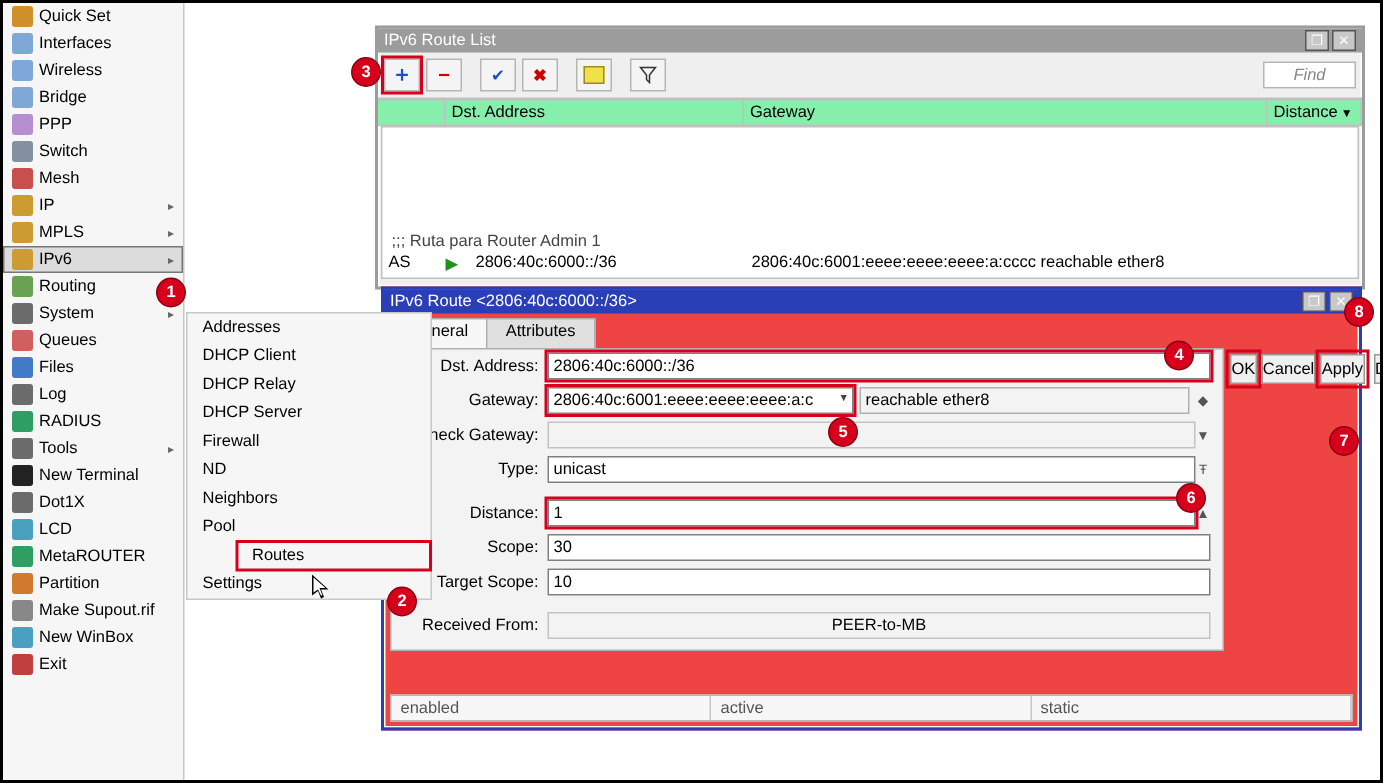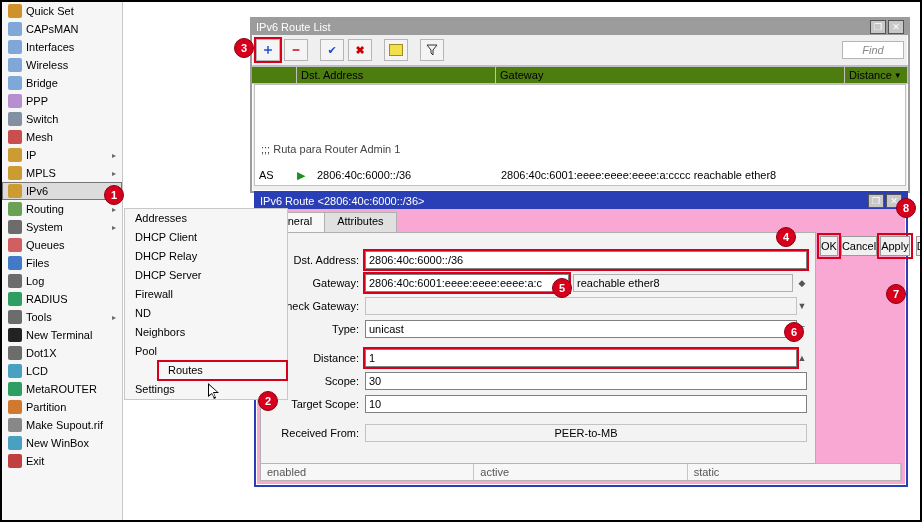--- a/index.html
+++ b/index.html
@@ -18,34 +18,34 @@
   
   .win{position:absolute;border:2px solid #9c9c9c;background:#efefef;box-shadow:0 0 0 1px #fff inset;}
   .titlebar{height:16px;background:#9c9c9c;color:#fff;display:flex;align-items:center;padding:0 4px;font-size:11px;}
   .titlebar .wbtns{margin-left:auto;display:flex;gap:2px;}
   .wbtn{width:14px;height:12px;border:1px solid #555;background:#c8c8c8;display:flex;align-items:center;justify-content:center;font-size:9px;cursor:pointer;}
   #win-routelist{left:248px;top:15px;width:656px;height:172px;}
   .toolbar{height:26px;display:flex;align-items:center;padding:2px 4px;gap:4px;border-bottom:1px solid #c0c0c0;}
   .tbtn{width:22px;height:20px;border:1px solid #b5b5b5;background:#f4f4f4;display:flex;align-items:center;justify-content:center;cursor:pointer;}
   .tbtn.hilite{outline:2px solid #d6001c;outline-offset:0;}
   .findbox{margin-left:auto;width:60px;height:16px;border:1px solid #b5b5b5;background:#fff;color:#888;font-style:italic;display:flex;align-items:center;justify-content:center;}
-  .list-head{display:flex;height:16px;border-top:1px solid #c0c0c0;border-bottom:1px solid #c0c0c0;background:#4d7c0f;}
+  .list-head{display:flex;height:16px;border-top:1px solid #c0c0c0;border-bottom:1px solid #c0c0c0;background:#86efac;}
   .list-head div{border-right:1px solid #c0c0c0;padding:0 4px;display:flex;align-items:center;}
   .list-body{height:100px;background:#fff;margin:0 2px 2px 2px;border:1px solid #c0c0c0;position:relative;overflow:hidden;}
   .commentrow{color:#444;padding:1px 6px;}
   .datarow{display:flex;}
-  .datarow div{padding:1px 4px;margin-top:12px;}
-  
-  #win-route{left:252px;top:189px;width:650px;height:292px;border:2px solid #2a3fb5;background:#f9a8d4;z-index:20;}
+  .datarow div{padding:1px 4px;}
+  
+  #win-route{left:252px;top:189px;width:650px;height:292px;border:2px solid #2a3fb5;background:#ef4444;z-index:20;}
   #win-route .titlebar{background:#2a3fb5;}
   .tabs{display:flex;height:20px;padding-top:3px;padding-left:4px;}
   .tab{border:1px solid #b0b0b0;border-bottom:none;padding:2px 12px;background:#e0e0e0;cursor:pointer;margin-right:-1px;}
   .tab.active{background:#f7f7f7;}
   .form-wrap{display:flex;}
-  .form{flex:1;border:1px solid #b0b0b0;margin:0 4px 4px 4px;padding:18px 8px;background:#f3f3f3;}
+  .form{flex:1;border:1px solid #b0b0b0;margin:0 4px 4px 4px;padding:2px 8px;background:#f3f3f3;}
   .frow{display:flex;align-items:center;margin-bottom:5px;height:18px;}
   .frow label{width:90px;text-align:right;margin-right:6px;color:#000;}
   .finput{flex:1;height:16px;border:1px solid #808080;background:#fff;padding:0 3px;display:flex;align-items:center;position:relative;}
   .finput.dd:after{content:"▼";font-size:7px;color:#444;position:absolute;right:2px;top:3px;}
   .spin{width:10px;color:#555;text-align:center;font-size:9px;line-height:8px;}
   .gwsplit{display:flex;flex:1;gap:4px;align-items:center;}
   .redbox{outline:2px solid #d6001c;outline-offset:0;}
   .btncol{width:80px;padding:4px 6px 4px 0;display:flex;gap:3px;}
   .dlgbtn{height:18px;border:1px solid #9a9a9a;background:#f0f0f0;display:flex;align-items:center;justify-content:center;cursor:pointer;}
   .dlgbtn.hilite{outline:2px solid #d6001c;outline-offset:1px;}
@@ -59,24 +59,20 @@
 
 <div id="screen">
 
   <div class="sidebar" id="sidebar">
       <div class="sidebar-item">
         <span class="sicon" style="background: rgb(208, 144, 42); border-radius: 2px;"></span>
         <span>Quick Set</span>
       </div>
       <div class="sidebar-item">
         <span class="sicon" style="background: rgb(127, 168, 216); border-radius: 2px;"></span>
-        <span>CAPsMAN</span>
-      </div>
-      <div class="sidebar-item">
-        <span class="sicon" style="background: rgb(127, 168, 216); border-radius: 2px;"></span>
         <span>Interfaces</span>
       </div>
       <div class="sidebar-item">
         <span class="sicon" style="background: rgb(127, 168, 216); border-radius: 2px;"></span>
         <span>Wireless</span>
       </div>
       <div class="sidebar-item">
         <span class="sicon" style="background: rgb(127, 168, 216); border-radius: 2px;"></span>
         <span>Bridge</span>
       </div>

